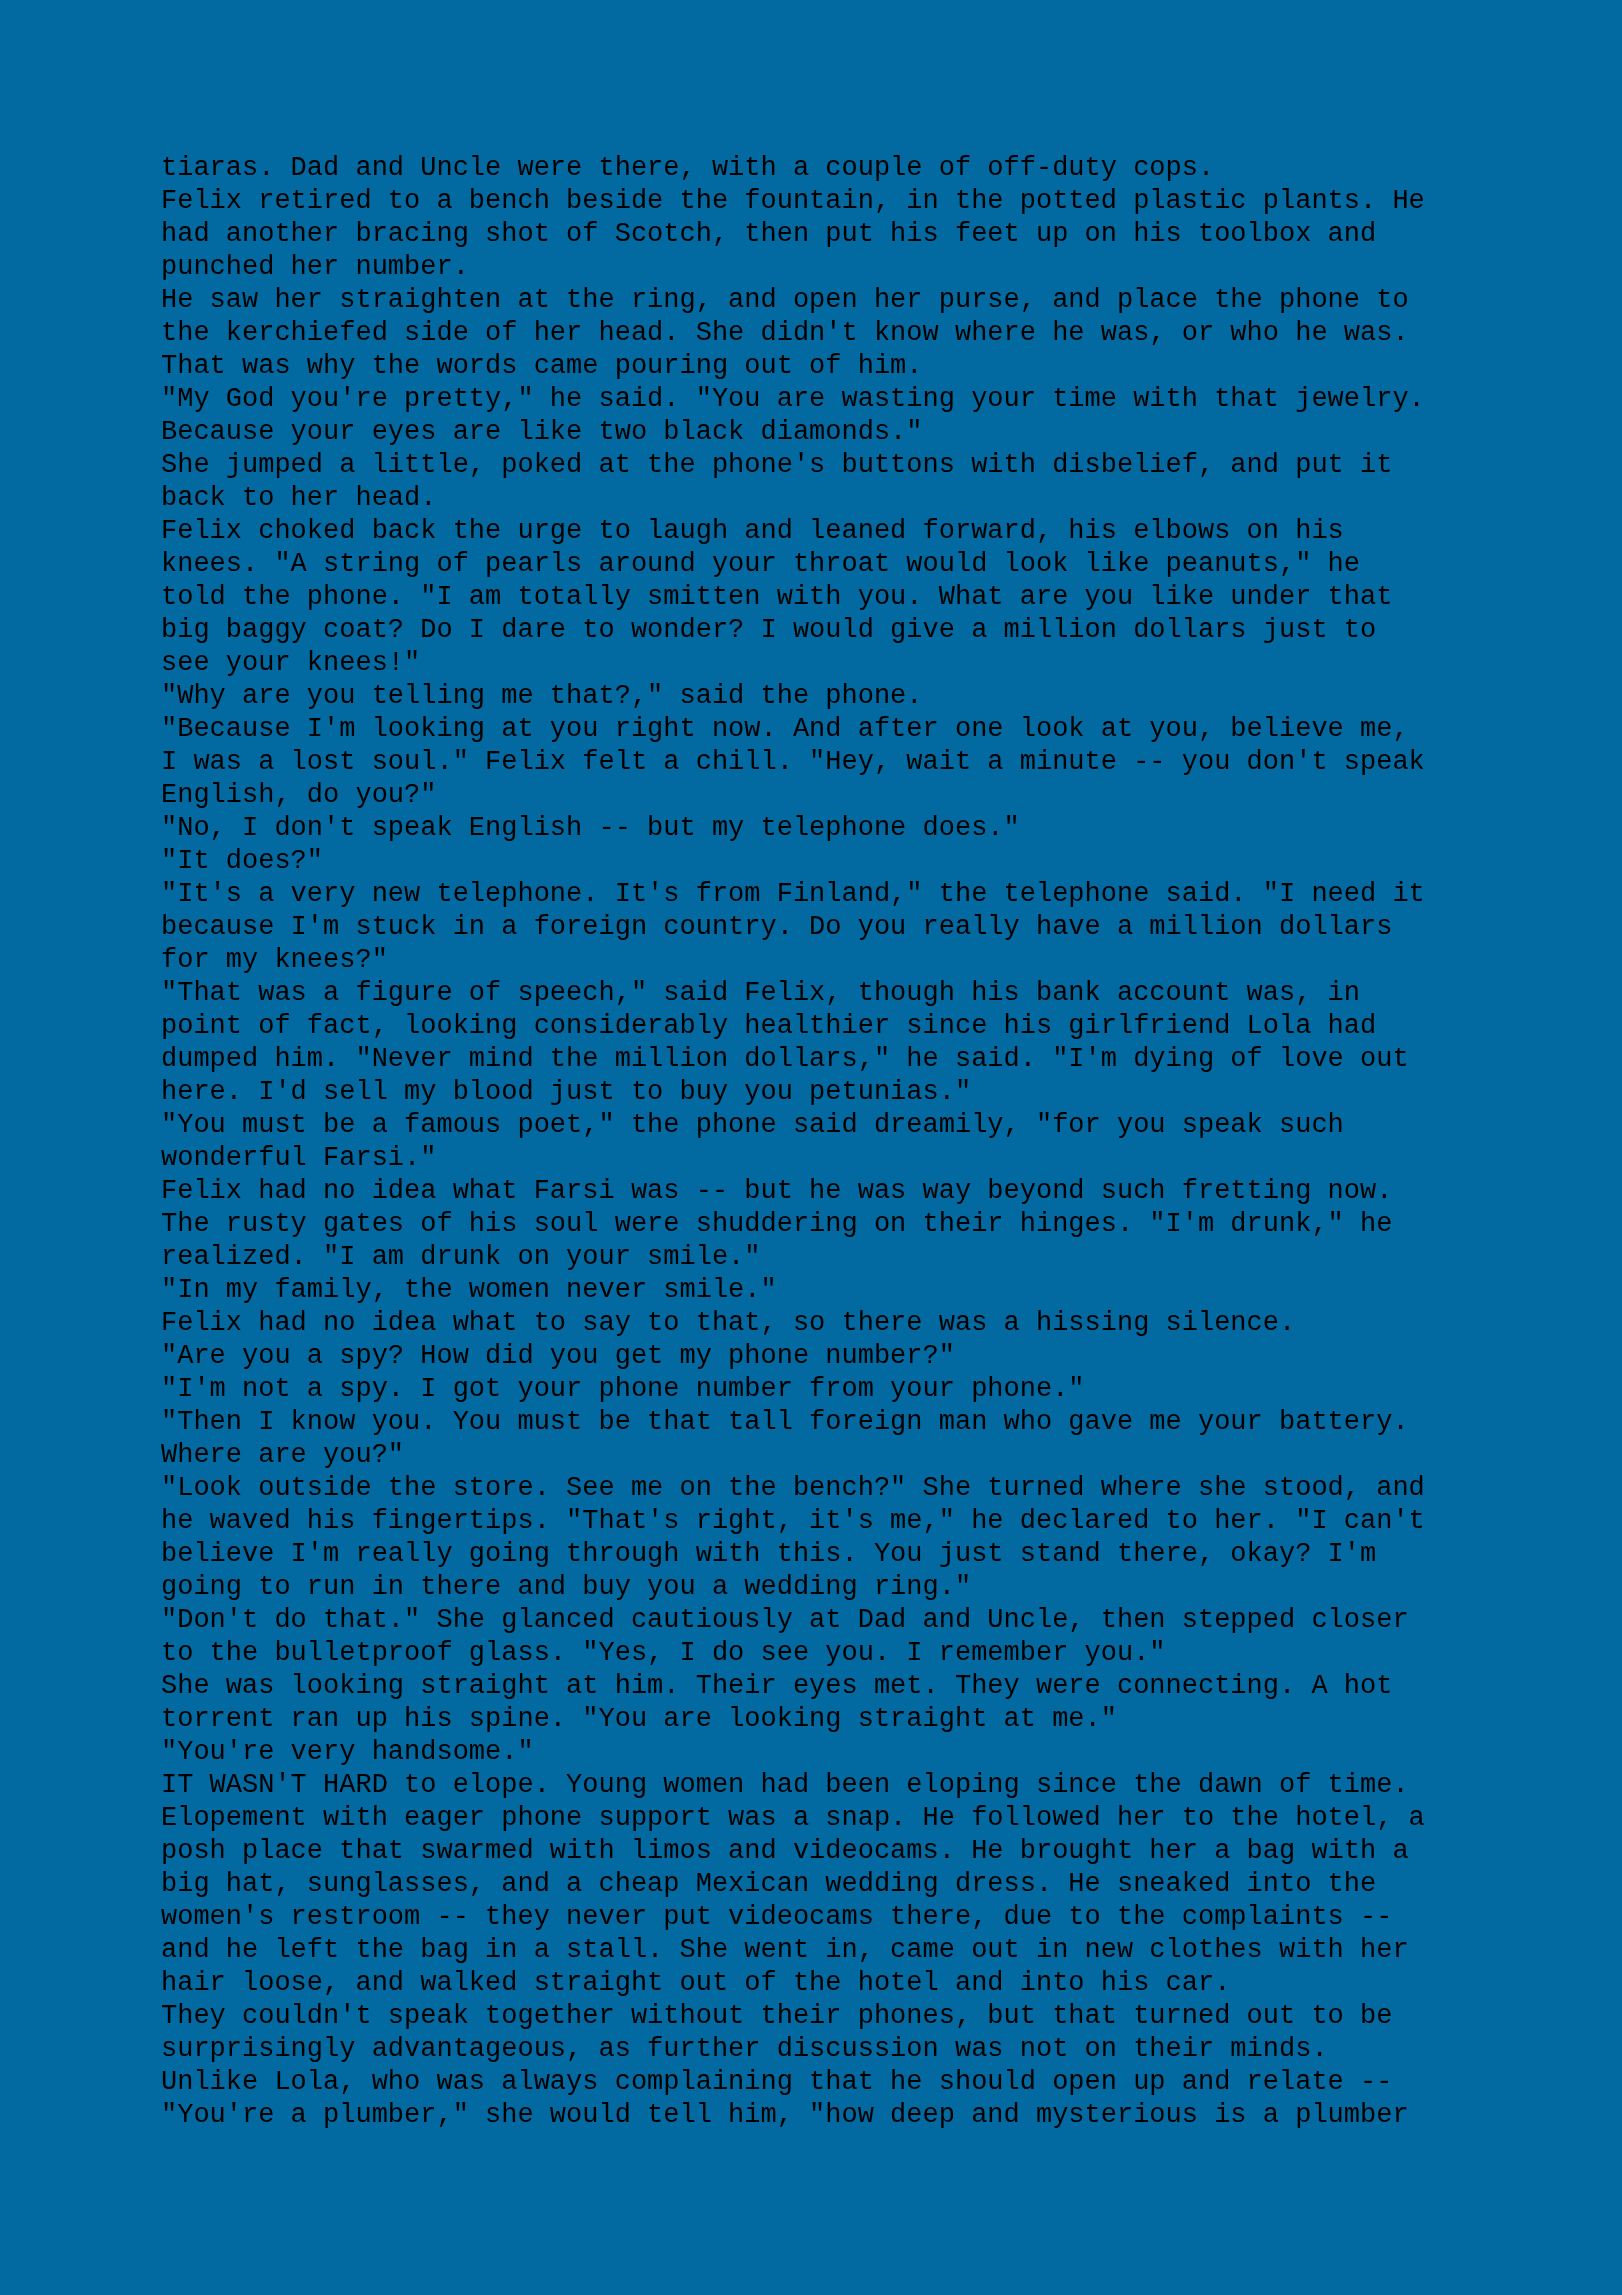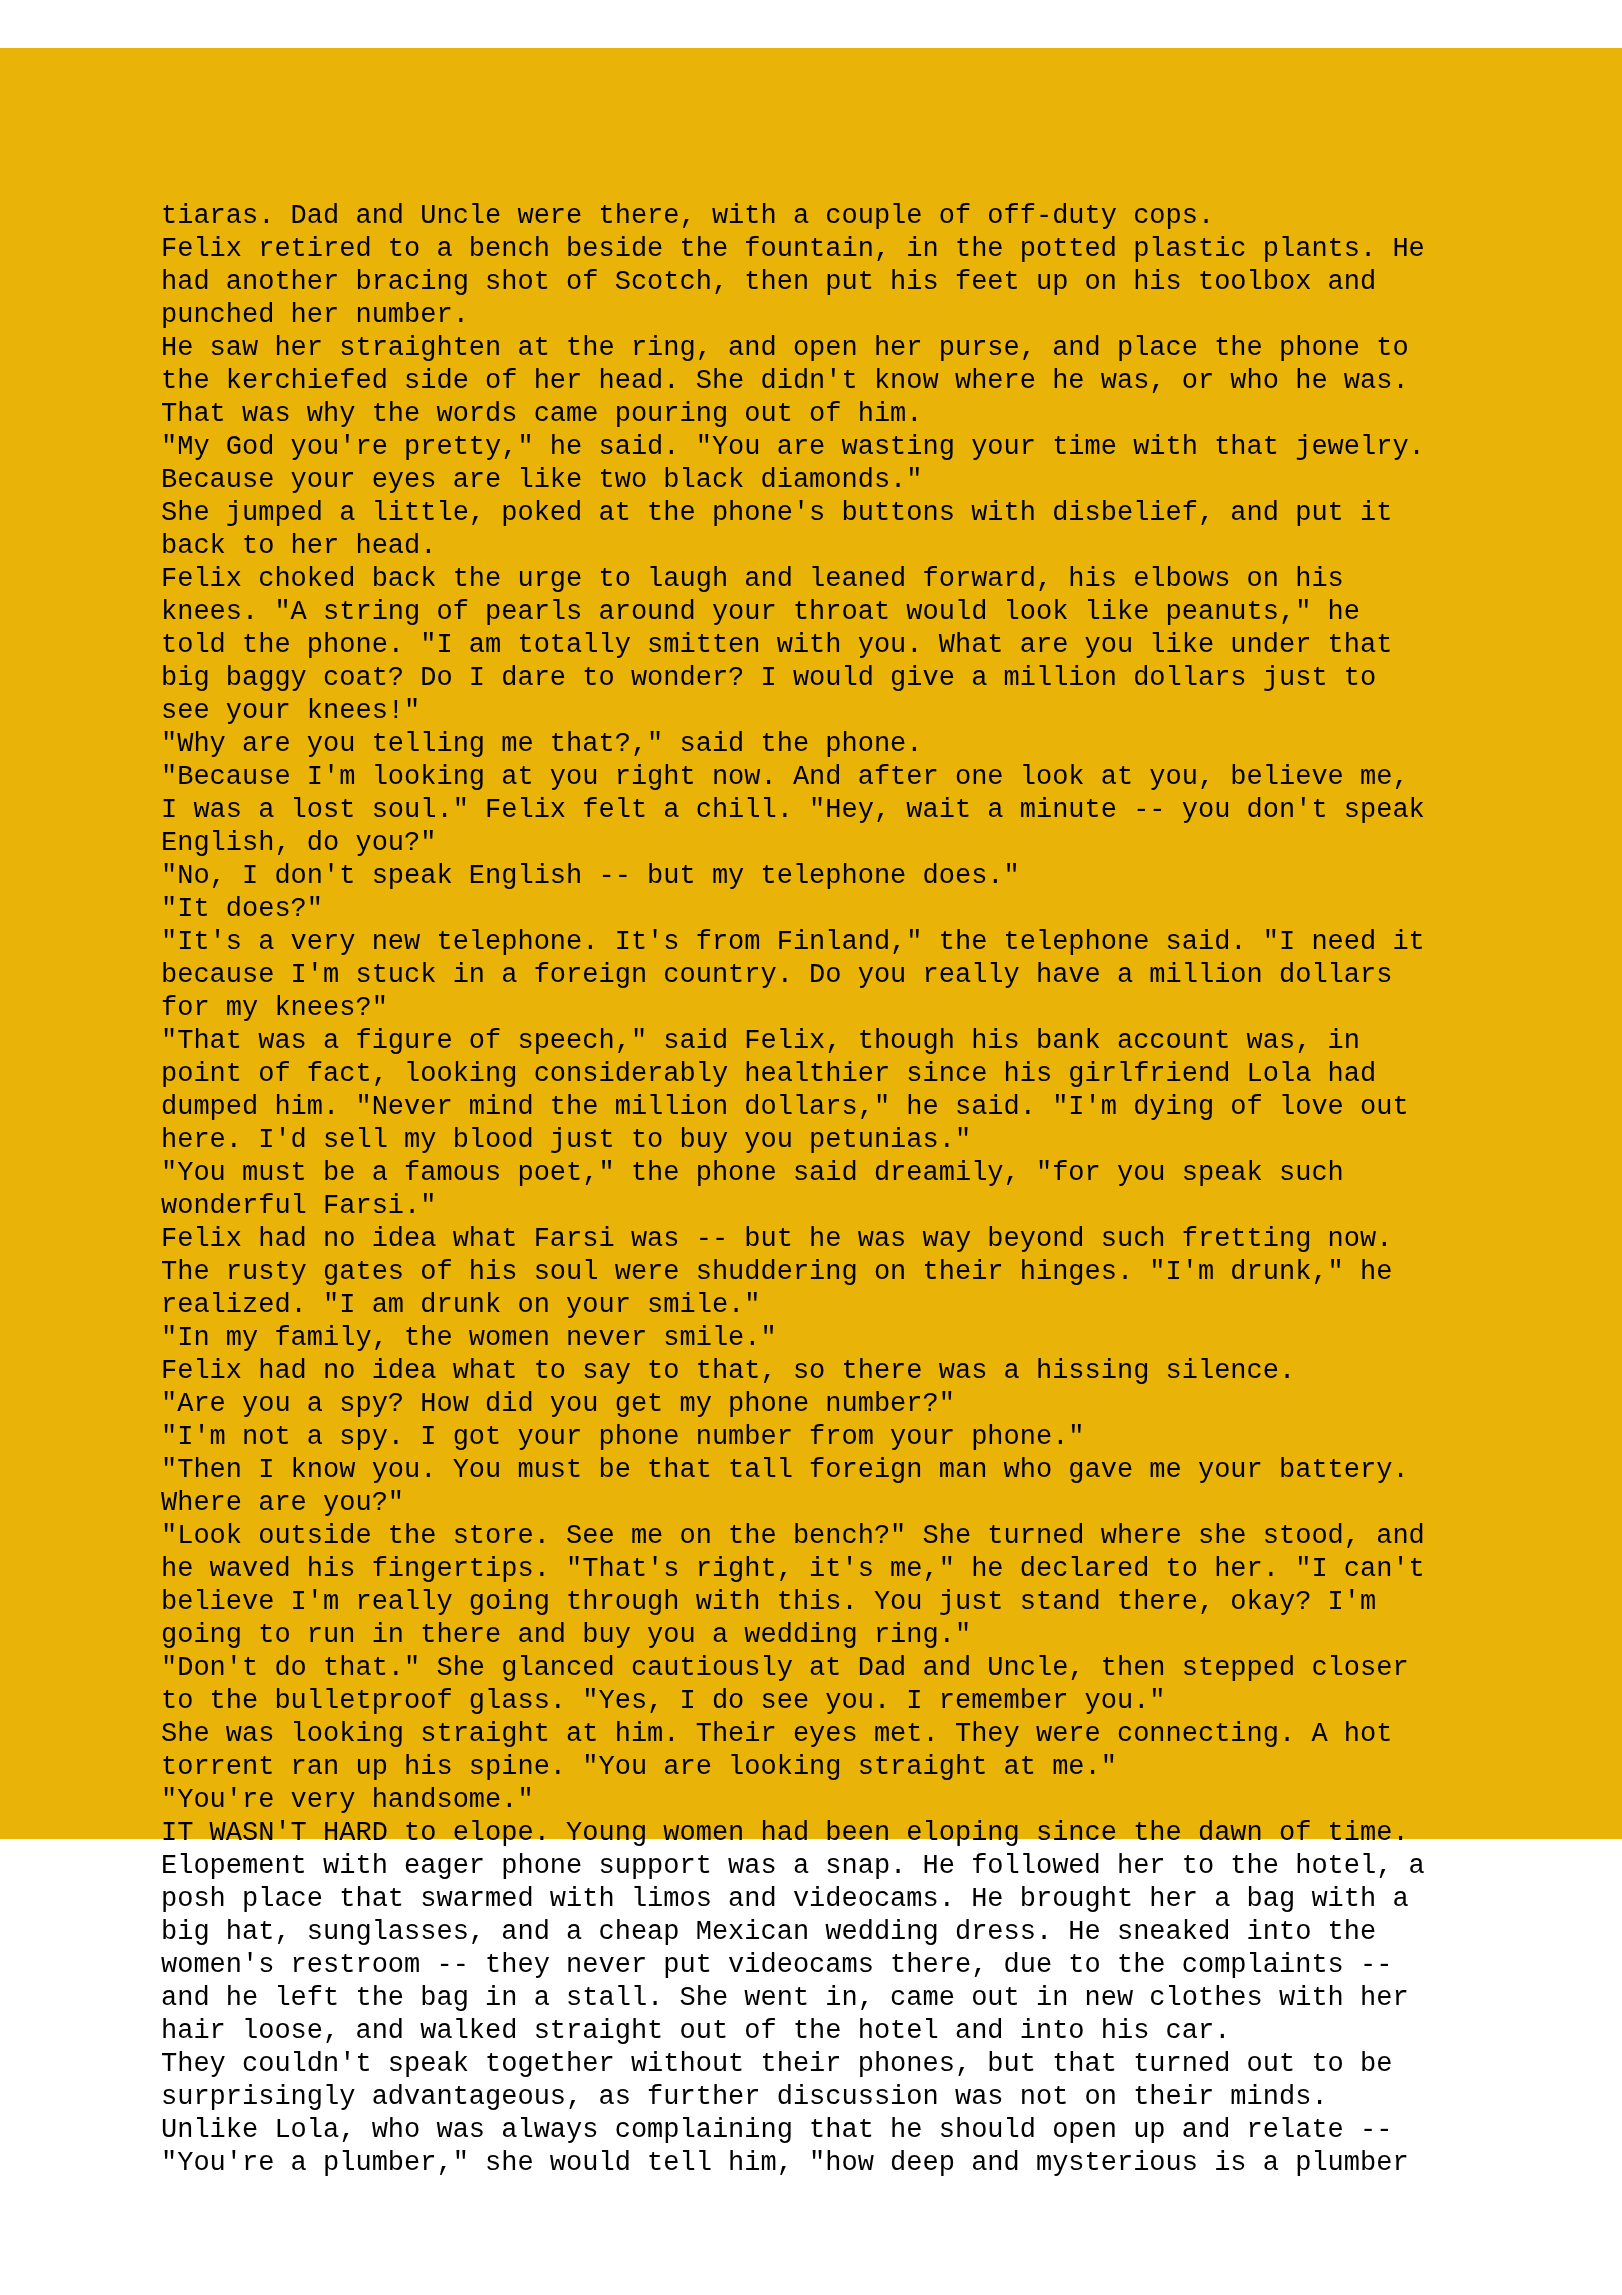--- a/index.html
+++ b/index.html
@@ -8,23 +8,22 @@
   }
   body {
     width: 1622px;
     height: 2295px;
     background: #ffffff;
     overflow: hidden;
   }
   .page {
     position: relative;
     width: 1622px;
-    height: 1791px;
-    background: #eab308;
-    margin-top: 48px;
+    height: 2295px;
+    background: #0369a1;
   }
   .page-text {
     position: absolute;
     top: 152px;
     left: 161px;
     margin: 0;
     padding: 0;
     font-family: "Liberation Mono", "DejaVu Sans Mono", monospace;
     font-size: 27px;
     line-height: 33px;

